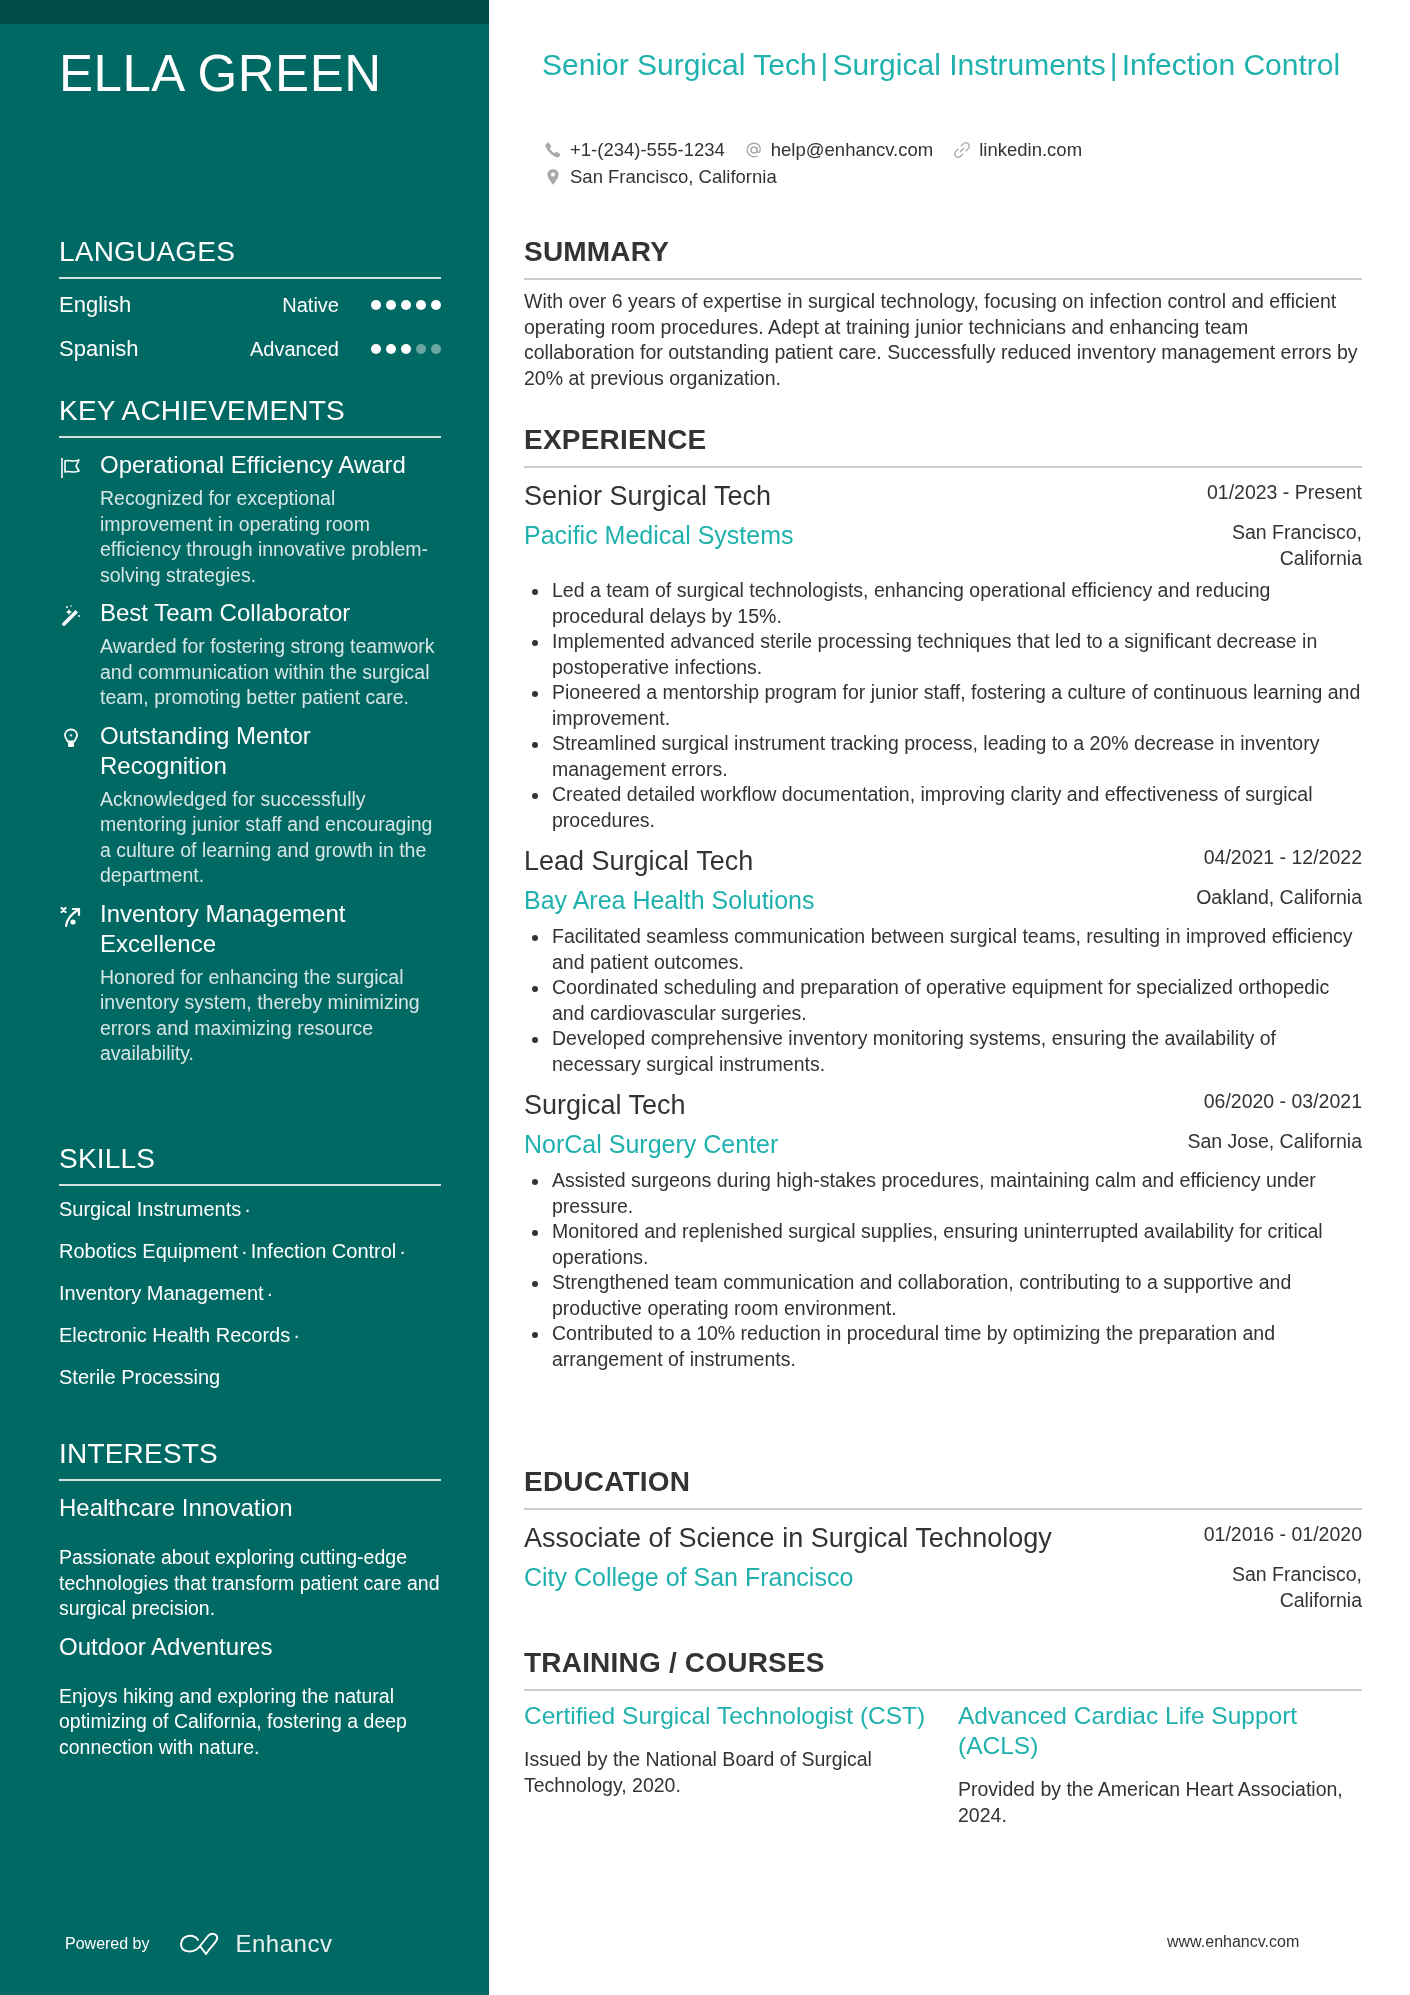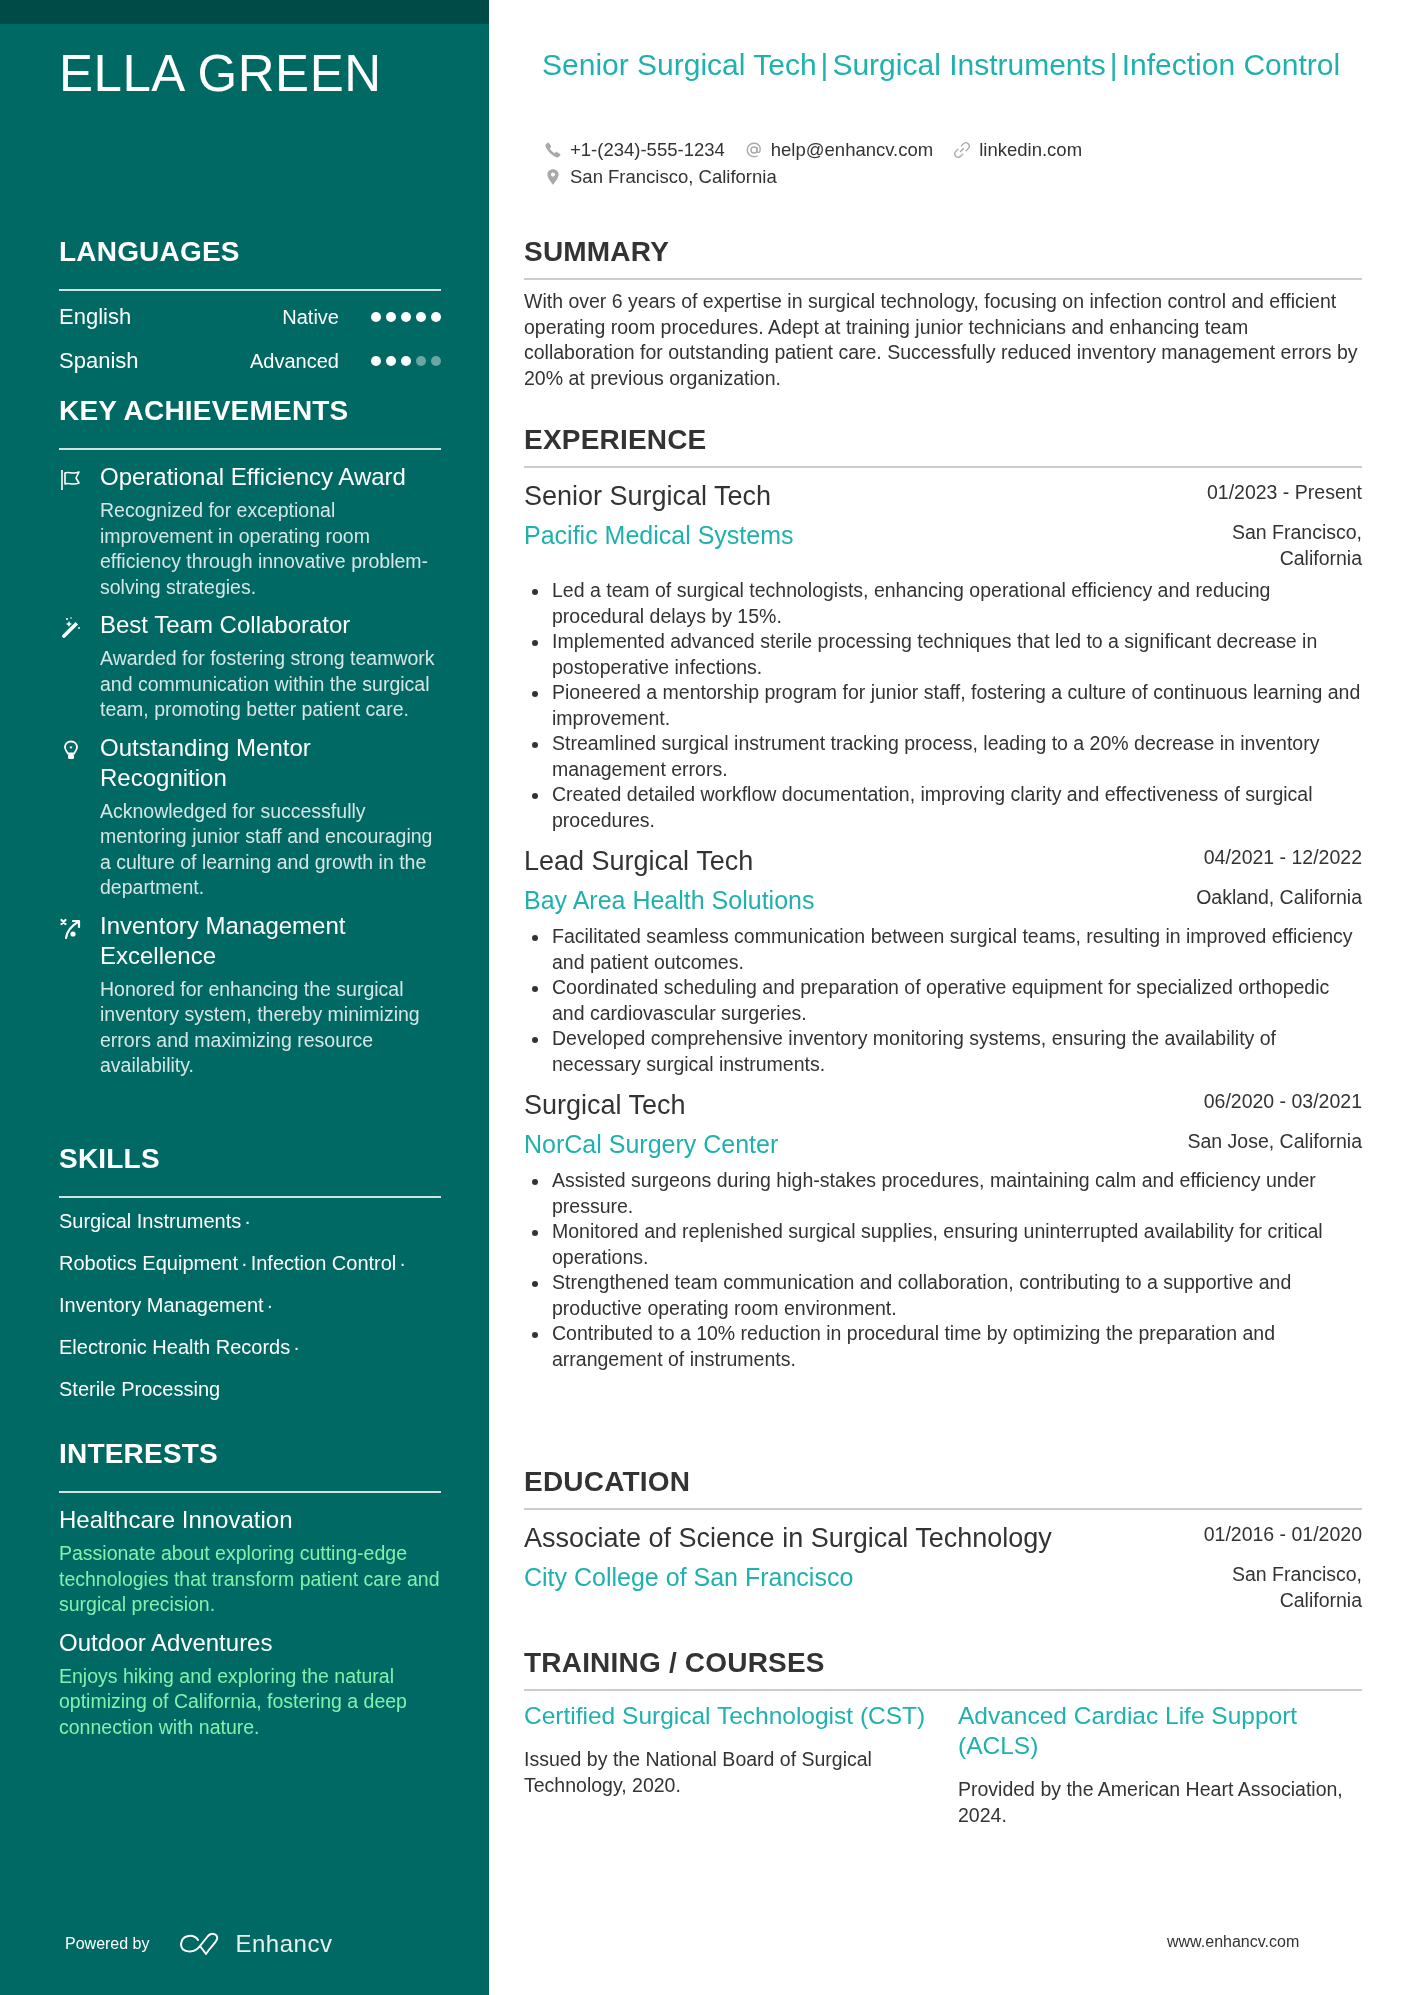--- a/index.html
+++ b/index.html
@@ -5,21 +5,21 @@
   * { box-sizing: border-box; margin: 0; padding: 0; }
   html, body { width: 1410px; height: 1995px; background: #ffffff; overflow: hidden; }
   body { position: relative; font-family: "Liberation Sans", "DejaVu Sans", sans-serif; color: #333333; }
 
   
   .sidebar { position: absolute; left: 0; top: 0; width: 489px; height: 1995px; background: #006964; color: #ffffff; }
   .sidebar .topstrip { position: absolute; left: 0; top: 0; width: 489px; height: 24px; background: #004b48; }
 
   .name { position: absolute; left: 59px; top: 44px; font-size: 51px; font-weight: 400; letter-spacing: 0.5px; color: #ffffff; white-space: nowrap; }
 
-  .s-head { font-size: 28px; font-weight: 700; color: #ffffff; letter-spacing: 0.2px; padding-bottom: 21px; border-bottom: 2px solid #cfe3e1; }
+  .s-head { font-size: 28px; font-weight: 400; color: #ffffff; letter-spacing: 0.2px; padding-bottom: 9px; border-bottom: 2px solid #cfe3e1; }
 
   .sec-lang { position: absolute; left: 59px; top: 236px; width: 382px; }
   .lang-row { display: flex; align-items: center; height: 44px; font-size: 22px; }
   .lang-row:first-of-type { margin-top: 4px; }
   .lang-name { flex: 1; color: #ffffff; }
   .lang-level { color: #ffffff; font-size: 20px; margin-right: 32px; }
   .dots { display: flex; gap: 5px; }
   .dot { width: 10px; height: 10px; border-radius: 50%; background: #ffffff; }
   .dot.off { background: #6aa7a3; }
 
@@ -31,21 +31,21 @@
   .ach-desc { font-size: 19.5px; line-height: 25.5px; color: #d6e6e4; margin-top: 6px; }
 
   .sec-skills { position: absolute; left: 59px; top: 1143px; width: 382px; }
   .skill-line { font-size: 20px; line-height: 42px; color: #ffffff; white-space: nowrap; }
   .skill-line:first-of-type { margin-top: 2px; }
   .skill-sep { margin: 0 3px; }
 
   .sec-int { position: absolute; left: 59px; top: 1438px; width: 382px; }
   .int-title { font-size: 24px; line-height: 30px; color: #ffffff; margin-top: 10px; }
   .int-title:first-of-type { margin-top: 12px; }
-  .int-desc { font-size: 19.5px; line-height: 25.5px; color: #86efac; margin-top: 6px; }
+  .int-desc { font-size: 19.5px; line-height: 25.5px; color: #ffffff; margin-top: 22px; }
 
   .powered { position: absolute; left: 65px; top: 1930px; display: flex; align-items: center; color: #ffffff; }
   .powered-label { font-size: 16px; }
   .enh-logo { margin-left: 28px; width: 46px; height: 24px; }
   .enh-word { margin-left: 12px; font-size: 24px; color: #e8f1f0; letter-spacing: 0.5px; }
   .headline { position: absolute; left: 542px; top: 46px; width: 820px; font-size: 30px; line-height: 37px; color: #1fb1ad; }
   .headline .pipe { color: #1fb1ad; margin: 0 4px; }
 
   .contacts { position: absolute; left: 544px; top: 136px; width: 820px; font-size: 18.5px; color: #333333; }
   .c-row { display: flex; align-items: center; height: 27px; }

